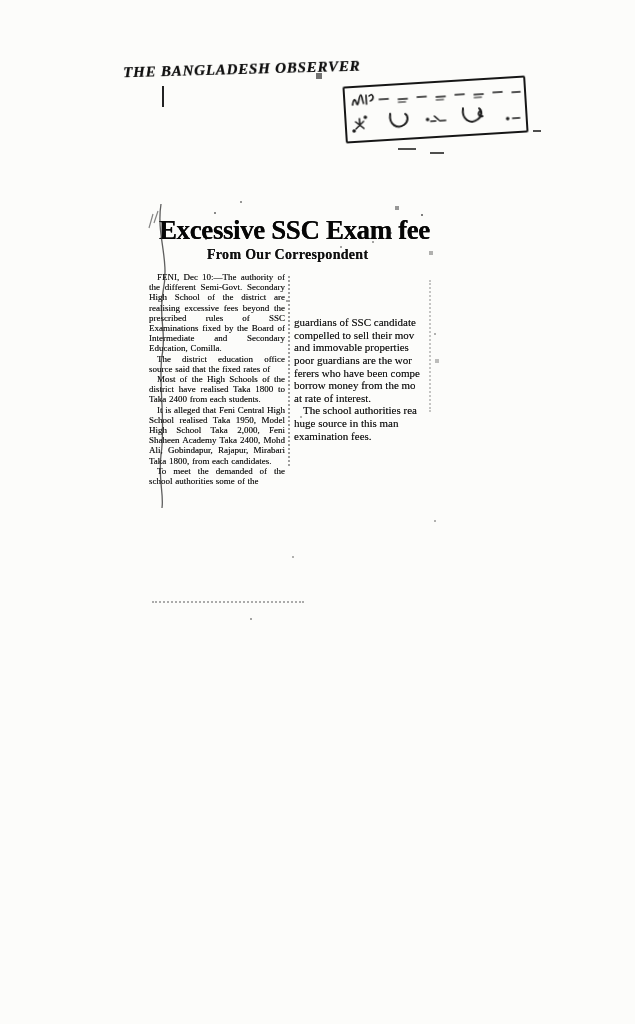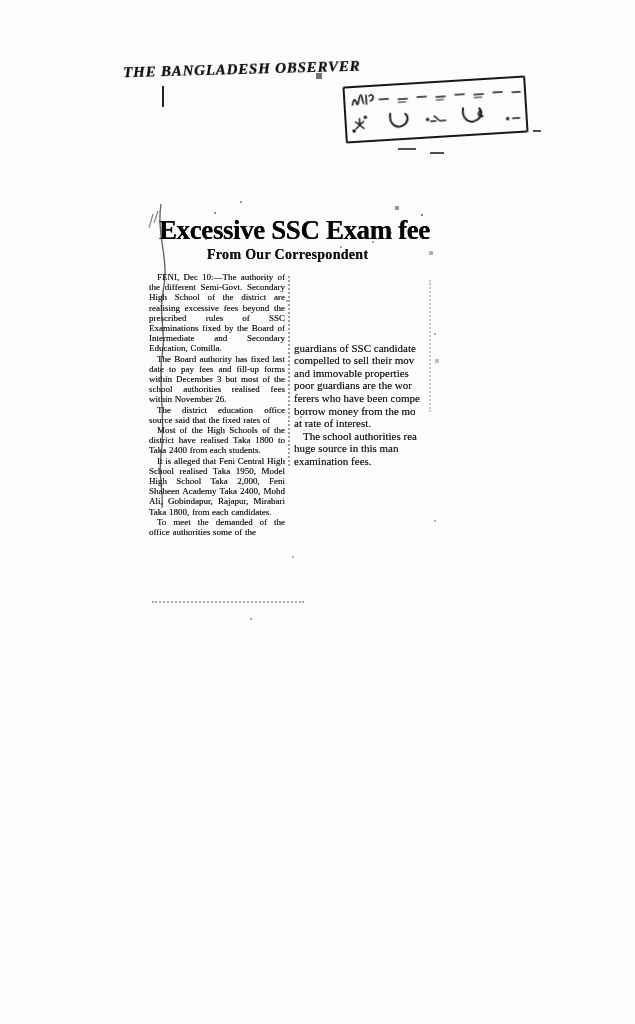--- a/index.html
+++ b/index.html
@@ -131,25 +131,24 @@
 
   <div class="article">
     <div class="headline">
       <div class="l1">Excessive SSC Exam fee</div>
     </div>
     <div class="byline">From Our Correspondent</div>
     <div class="cols">
       <div class="col-left">
 
       <p class="para">FENI, Dec 10:—The authority of the different Semi-Govt. Secondary High School of the district are realising excessive fees beyond the prescribed rules of SSC Examinations fixed by the Board of Intermediate and Secondary Education, Comilla.</p>
-          <p class="para">The Board authority has fixed last date to pay fees and fill-up forms within December 3 but most of the school authorities realised fees within November 26.</p>
           <p class="para">The district education office source said that the fixed rates of</p>
           <p class="para">Most of the High Schools of the district have realised Taka 1800 to Taka 2400 from each students.</p>
           <p class="para">It is alleged that Feni Central High School realised Taka 1950, Model High School Taka 2,000, Feni Shaheen Academy Taka 2400, Mohd Ali, Gobindapur, Rajapur, Mirabari Taka 1800, from each candidates.</p>
-          <p class="para">To meet the demanded of the office authorities some of the</p>
+          <p class="para">To meet the demanded of the school authorities some of the</p>
         </div>
       <div class="col-right">
 
       <div class="rline">guardians of SSC candidate</div>
           <div class="rline">compelled to sell their mov</div>
           <div class="rline">and immovable properties</div>
           <div class="rline">poor guardians are the wor</div>
           <div class="rline">ferers who have been compe</div>
           <div class="rline">borrow money from the mo</div>
           <div class="rline">at rate of interest.</div>

